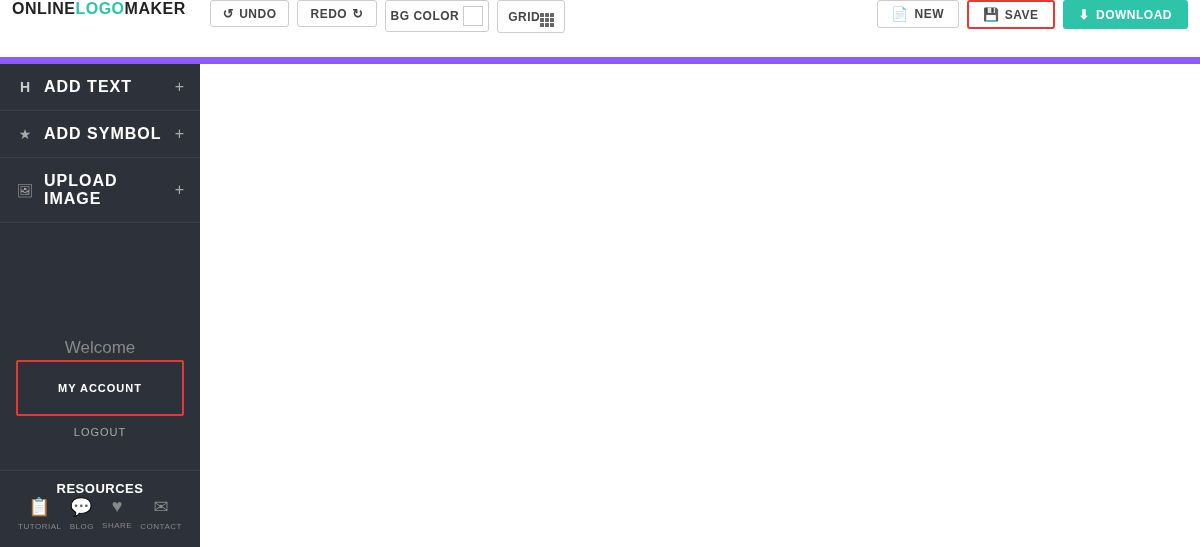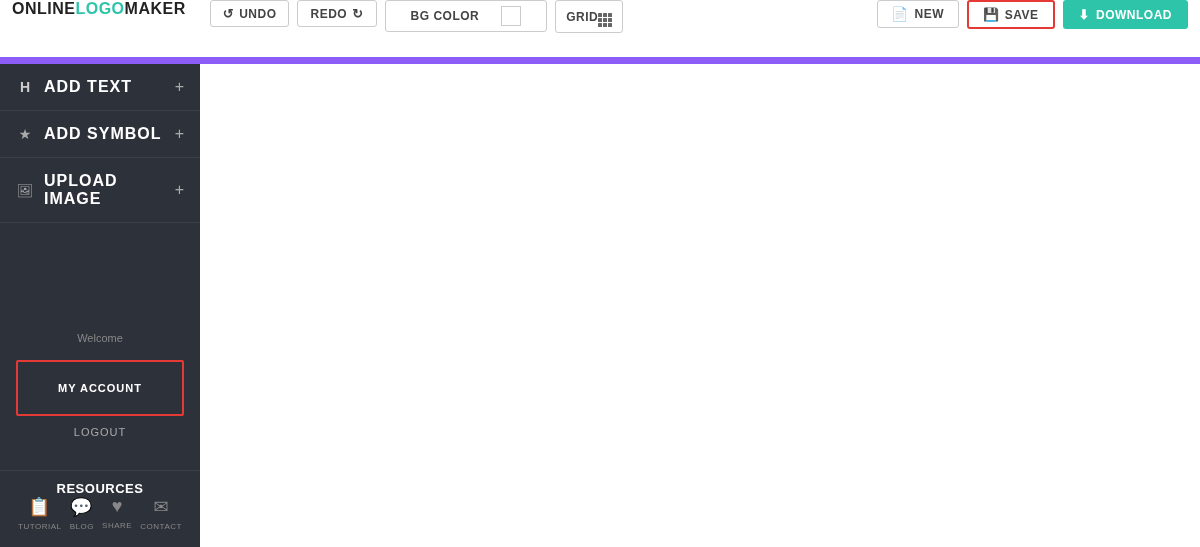--- a/index.html
+++ b/index.html
@@ -89,25 +89,25 @@
       font-weight: 700;
       cursor: pointer;
       color: #fff;
       letter-spacing: 0.5px;
       text-transform: uppercase;
     }
 
     .bg-color-btn {
       display: flex;
       align-items: center;
-      gap: 22px;
-      border: 1px solid #ccc;
-      background: #fff;
-      border-radius: 3px;
-      padding: 5px 25px;
+      gap: 4px;
+      border: 1px solid #ccc;
+      background: #fff;
+      border-radius: 3px;
+      padding: 5px 5px;
       font-size: 12px;
       font-weight: 600;
       cursor: pointer;
       color: #444;
       letter-spacing: 0.5px;
       text-transform: uppercase;
     }
     .color-swatch {
       width: 20px;
       height: 20px;
@@ -178,23 +178,23 @@
       text-align: center;
     }
 
     .sidebar-bottom {
       margin-top: auto;
       padding: 16px;
       text-align: center;
     }
 
     .welcome-text {
-      font-size: 11px;
+      font-size: 17px;
       color: #888;
-      margin-bottom: 16px;
+      margin-bottom: 2px;
     }
 
     .my-account-btn {
       display: block;
       width: 100%;
       border: 2px solid #e53935;
       background: transparent;
       color: #fff;
       font-size: 11px;
       font-weight: 700;

